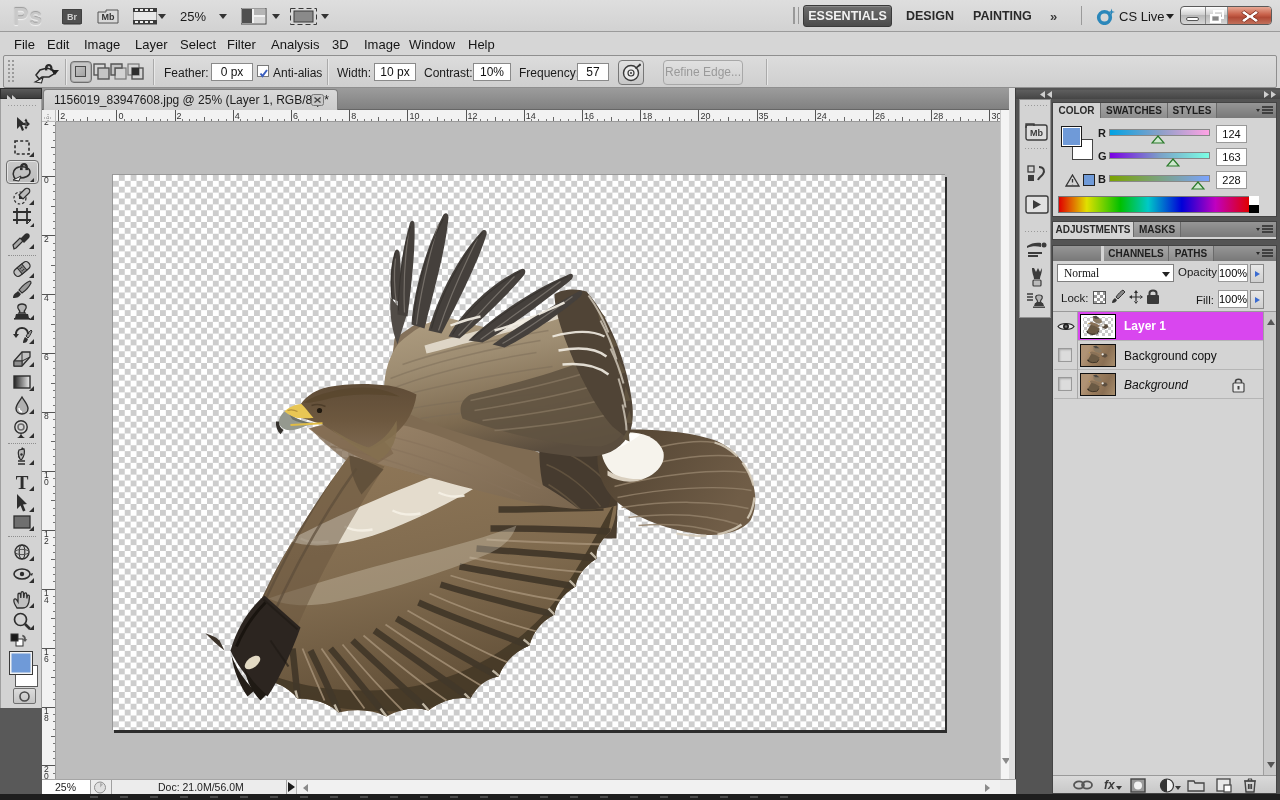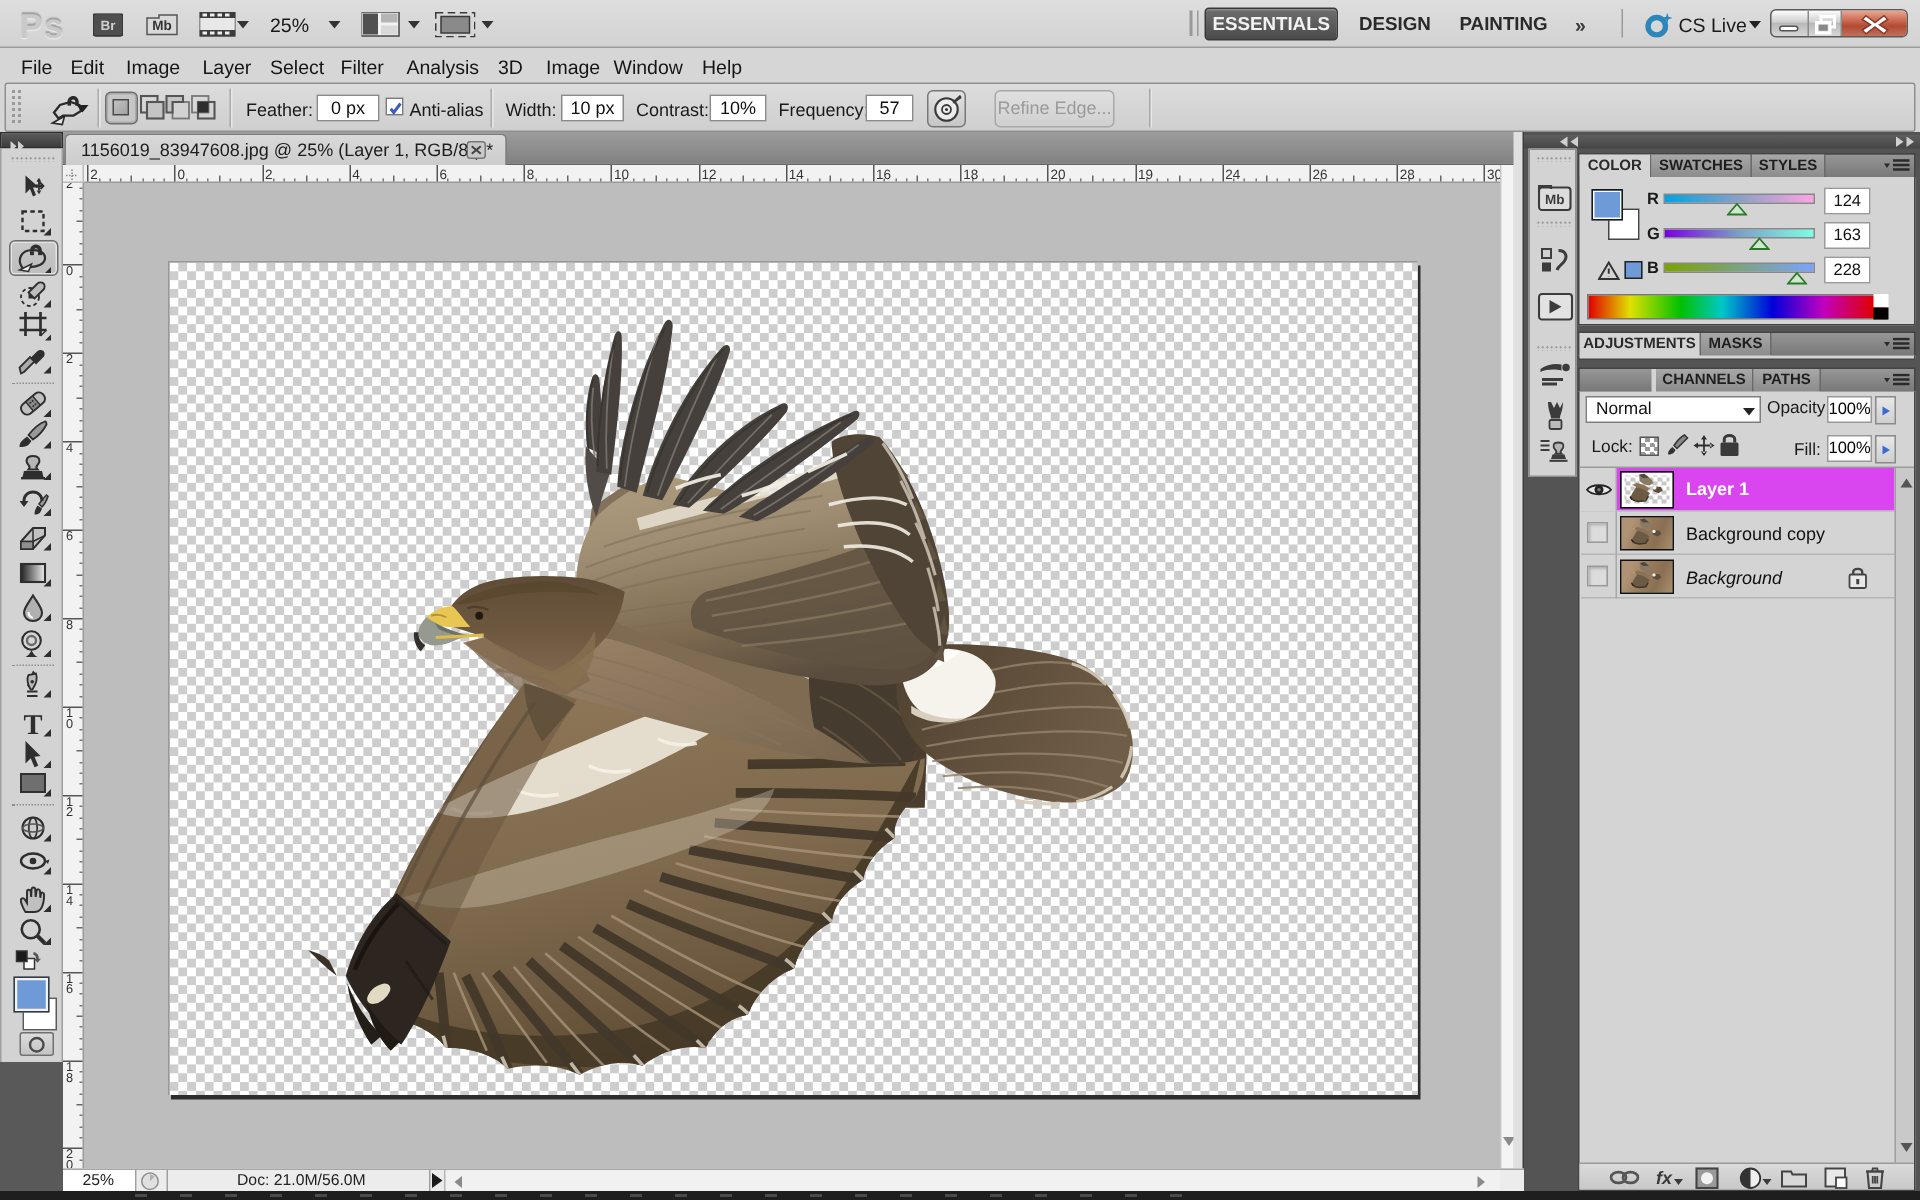--- a/index.html
+++ b/index.html
@@ -717,21 +717,21 @@
     <div class="ruler-num" style="left:120.6px;top:1px;">2</div>
     <div class="ruler-num" style="left:178.8px;top:1px;">4</div>
     <div class="ruler-num" style="left:237.0px;top:1px;">6</div>
     <div class="ruler-num" style="left:295.2px;top:1px;">8</div>
     <div class="ruler-num" style="left:353.4px;top:1px;">10</div>
     <div class="ruler-num" style="left:411.6px;top:1px;">12</div>
     <div class="ruler-num" style="left:469.8px;top:1px;">14</div>
     <div class="ruler-num" style="left:528.0px;top:1px;">16</div>
     <div class="ruler-num" style="left:586.2px;top:1px;">18</div>
     <div class="ruler-num" style="left:644.4px;top:1px;">20</div>
-    <div class="ruler-num" style="left:702.6px;top:1px;">19</div>
+    <div class="ruler-num" style="left:702.6px;top:1px;">35</div>
     <div class="ruler-num" style="left:760.8px;top:1px;">24</div>
     <div class="ruler-num" style="left:819.0px;top:1px;">26</div>
     <div class="ruler-num" style="left:877.2px;top:1px;">28</div>
     <div class="ruler-num" style="left:935.4px;top:1px;">30</div>
   </div>
 <div class="abs" id="leftruler">
     <div class="abs" style="left:9px;top:24.9px;width:5px;height:1px;background:#666;"></div>
     <div class="abs" style="left:11px;top:2.9px;width:3px;height:1px;background:#777;"></div>
     <div class="abs" style="left:11px;top:10.2px;width:3px;height:1px;background:#777;"></div>
     <div class="abs" style="left:11px;top:17.6px;width:3px;height:1px;background:#777;"></div>
@@ -984,21 +984,21 @@
   <div class="ptab active" style="left:0;width:51px;margin-left:48px;">LAYERS</div>
   <div class="ptab" style="left:51px;width:65px;">CHANNELS</div>
   <div class="ptab" style="left:116px;width:45px;">PATHS</div>
 <svg class="abs" style="left:203px;top:3px" width="18" height="10">
       <path d="M0,3 l4,0 l-2,3 Z" fill="#2a2a2a"></path>
       <path d="M6,1 h11 M6,4 h11 M6,7 h11" stroke="#2a2a2a" stroke-width="1.6"></path>
     </svg>
 </div>
 <div class="abs pbody" style="left:1052px;top:261px;width:225px;height:533px;">
   <div class="abs" style="left:4px;top:3px;width:117px;height:18px;background:#fff;border:1px solid #7f7f7f;font-size:11.5px;color:#111;">
-      <span style="position:absolute;left:6px;top:2px;">Normal</span>
+      <span style="position:absolute;left:6px;top:2px;font-family:Liberation Serif, serif;">Normal</span>
       <div class="abs" style="left:104px;top:7px;border-top:5px solid #222;border-left:4px solid transparent;border-right:4px solid transparent;"></div>
     </div>
   <div class="abs" style="left:125px;top:5px;font-size:11.5px;color:#1a1a1a;">Opacity:</div>
   <div class="abs" style="left:165px;top:3px;width:30px;height:18px;background:#fff;border:1px solid #999;font-size:11px;text-align:center;line-height:16px;">100%</div>
   <div class="spin" style="left:197px;top:3px;"></div>
   <div class="abs" style="left:8px;top:31px;font-size:11.5px;color:#1a1a1a;">Lock:</div>
   <div class="abs" style="left:40px;top:30px;width:13px;height:13px;border:1px solid #555;background:conic-gradient(#999 25%,#fff 25% 50%,#999 50% 75%,#fff 75%);background-size:6px 6px;"></div>
   <svg class="abs" style="left:57px;top:28px" width="16" height="16">
       <path d="M2,14 C2,11 4,10 5,9 L7,11 C6,13 5,14 2,14 Z" fill="#333"></path>
       <path d="M6,8 C8,5 11,2 13,1 L15,3 C13,5 10,8 8,10 Z" fill="#888" stroke="#333" stroke-width="1"></path>

